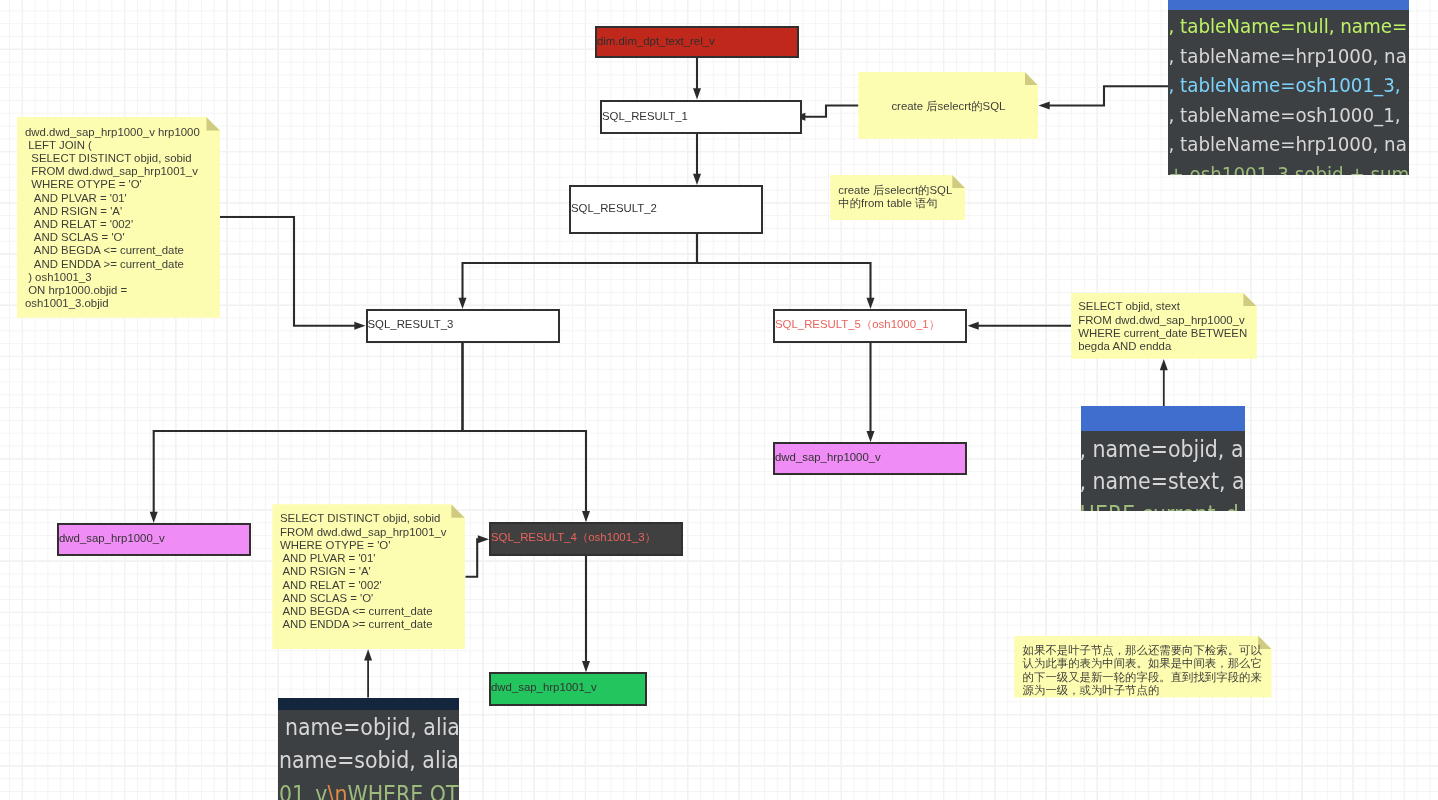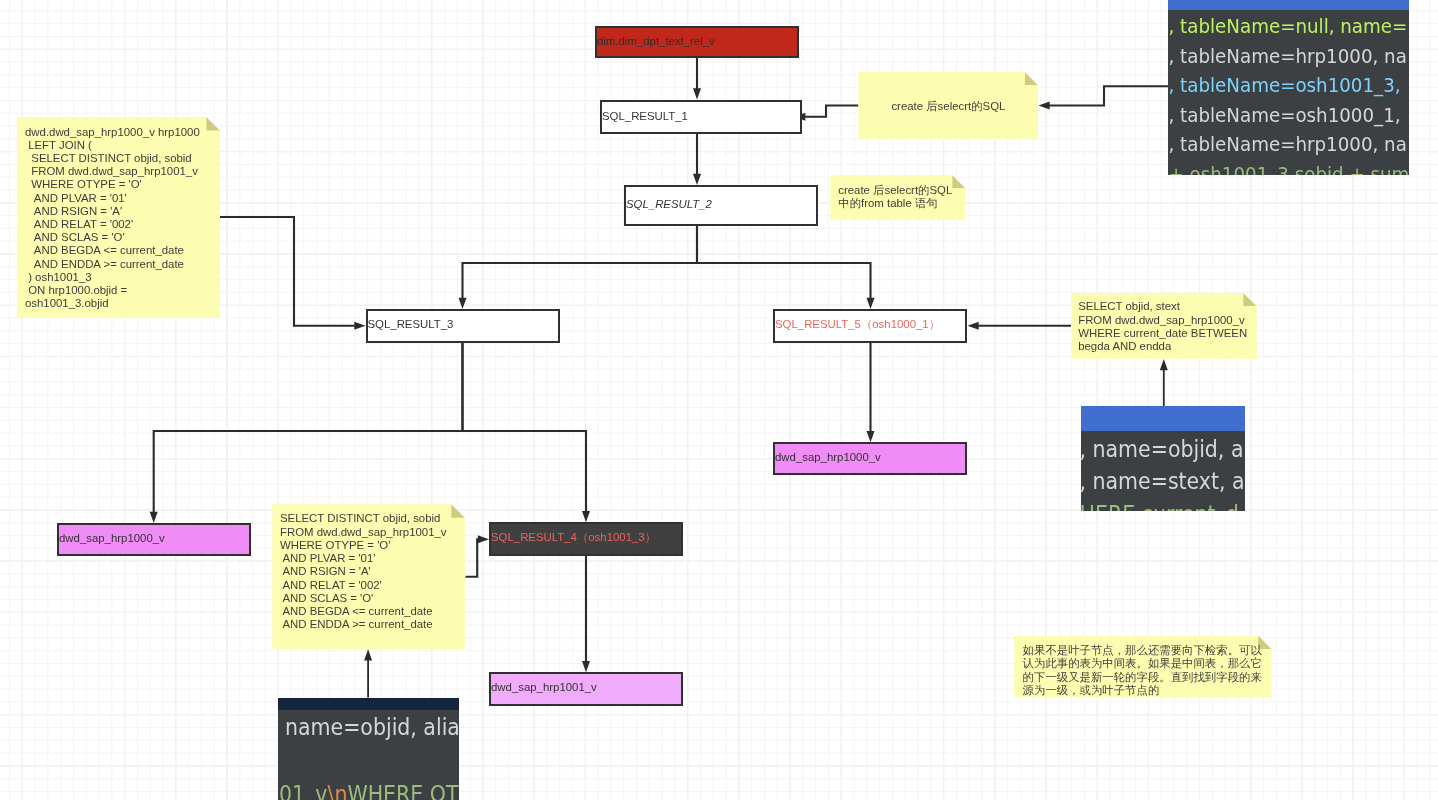--- a/index.html
+++ b/index.html
@@ -110,20 +110,21 @@
       </div>
       <div class="shot" style="left: 1081px; top: 406px; width: 164px; height: 105px; background: rgb(60, 64, 67);">
         <div class="bar" style="height: 25px; background: rgb(63, 110, 207);"></div>
         <div class="ln" style="left: -1.5px; top: 30px; font-size: 22.8px; color: rgb(215, 215, 215);">, name=objid, a</div>
         <div class="ln" style="left: -1.5px; top: 62.3px; font-size: 22.8px; color: rgb(215, 215, 215);">, name=stext, a</div>
         <div class="ln" style="left: -1.5px; top: 94.6px; font-size: 22.8px; color: rgb(157, 187, 124);">HERE current_d</div>
       </div>
       <div class="shot" style="left: 278px; top: 697.9px; width: 181.4px; height: 102px; background: rgb(60, 64, 67);">
         <div class="bar" style="height: 11.7px; background: rgb(20, 38, 61);"></div>
         <div class="ln" style="left: 1px; top: 16.5px; font-size: 22.8px; color: rgb(215, 215, 215); margin-left: 6px;">name=objid, alia</div>
+        <div class="ln" style="left: 1px; top: 49.6px; font-size: 22.8px; color: rgb(215, 215, 215);">name=sobid, alia</div>
         <div class="ln" style="left: 1px; top: 82.7px; font-size: 22.8px; color: rgb(157, 187, 124);"><span style="color: rgb(157, 187, 124);">01_v</span><span style="color: rgb(224, 138, 69);">\n</span><span style="color: rgb(157, 187, 124);">WHERE OT</span></div>
       </div>
     </div>
   <div id="notes">
       <div class="note" style="left: 17px; top: 117px; width: 203px; height: 200.8px; clip-path: polygon(0px 0px, 189.4px 0px, 203px 13.6px, 203px 200.8px, 0px 200.8px);"><div class="fold" style="position: absolute; right: 0px; top: 0px; width: 13.6px; height: 13.6px; background: rgb(207, 204, 130); clip-path: polygon(0px 0px, 100% 100%, 0px 100%);"></div><div style="position: absolute; left: 8px; top: 8.5px;">dwd.dwd_sap_hrp1000_v hrp1000
  LEFT JOIN (
   SELECT DISTINCT objid, sobid
   FROM dwd.dwd_sap_hrp1001_v
   WHERE OTYPE = 'O'
    AND PLVAR = '01'
@@ -153,35 +154,35 @@
  AND ENDDA &gt;= current_date</div></div>
       <div class="note" style="left: 1014.1px; top: 635.6px; width: 257.5px; height: 62px; clip-path: polygon(0px 0px, 244.1px 0px, 257.5px 13.4px, 257.5px 62px, 0px 62px);"><div class="fold" style="position: absolute; right: 0px; top: 0px; width: 13.4px; height: 13.4px; background: rgb(207, 204, 130); clip-path: polygon(0px 0px, 100% 100%, 0px 100%);"></div><div style="position: absolute; left: 8.5px; top: 8.5px; width: 240.5px; white-space: normal;">如果不是叶子节点，那么还需要向下检索。可以认为此事的表为中间表。如果是中间表，那么它的下一级又是新一轮的字段。直到找到字段的来源为一级，或为叶子节点的</div></div>
     </div>
   <div id="nodes">
       <div class="node" style="left: 595px; top: 26px; width: 204px; height: 32px; background: rgb(192, 40, 27); color: rgb(46, 46, 46);">
         <span>dim.dim_dpt_text_rel_v</span>
       </div>
       <div class="node" style="left: 600px; top: 100px; width: 202px; height: 34px; background: rgb(255, 255, 255); color: rgb(51, 51, 51);">
         <span>SQL_RESULT_1</span>
       </div>
-      <div class="node" style="left: 624px; top: 185px; width: 194px; height: 41px; background: rgb(255, 255, 255); color: rgb(51, 51, 51); font-style: italic;">
+      <div class="node" style="left: 569px; top: 185px; width: 194px; height: 49px; background: rgb(255, 255, 255); color: rgb(51, 51, 51);">
         <span>SQL_RESULT_2</span>
       </div>
       <div class="node" style="left: 365.5px; top: 309px; width: 194px; height: 33.6px; background: rgb(255, 255, 255); color: rgb(51, 51, 51);">
         <span>SQL_RESULT_3</span>
       </div>
       <div class="node" style="left: 773px; top: 309px; width: 194px; height: 33.6px; background: rgb(255, 255, 255); color: rgb(234, 100, 92);">
         <span>SQL_RESULT_5（osh1000_1）</span>
       </div>
       <div class="node" style="left: 489px; top: 522.2px; width: 194px; height: 33.4px; background: #404040; color: rgb(234, 100, 92);">
         <span>SQL_RESULT_4（osh1001_3）</span>
       </div>
       <div class="node" style="left: 57px; top: 523px; width: 194px; height: 33.4px; background: rgb(240, 140, 245); color: rgb(51, 51, 51);">
         <span>dwd_sap_hrp1000_v</span>
       </div>
       <div class="node" style="left: 773px; top: 442.2px; width: 194px; height: 33.3px; background: rgb(240, 140, 245); color: rgb(51, 51, 51);">
         <span>dwd_sap_hrp1000_v</span>
       </div>
-      <div class="node" style="left: 489px; top: 672.3px; width: 194px; height: 33.4px; background: #f0abfc; color: rgb(51, 51, 51);">
+      <div class="node" style="left: 489px; top: 672.3px; width: 158px; height: 33.4px; background: #22c55e; color: rgb(51, 51, 51);">
         <span>dwd_sap_hrp1001_v</span>
       </div>
     </div>
 </div>
 
 </body></html>

